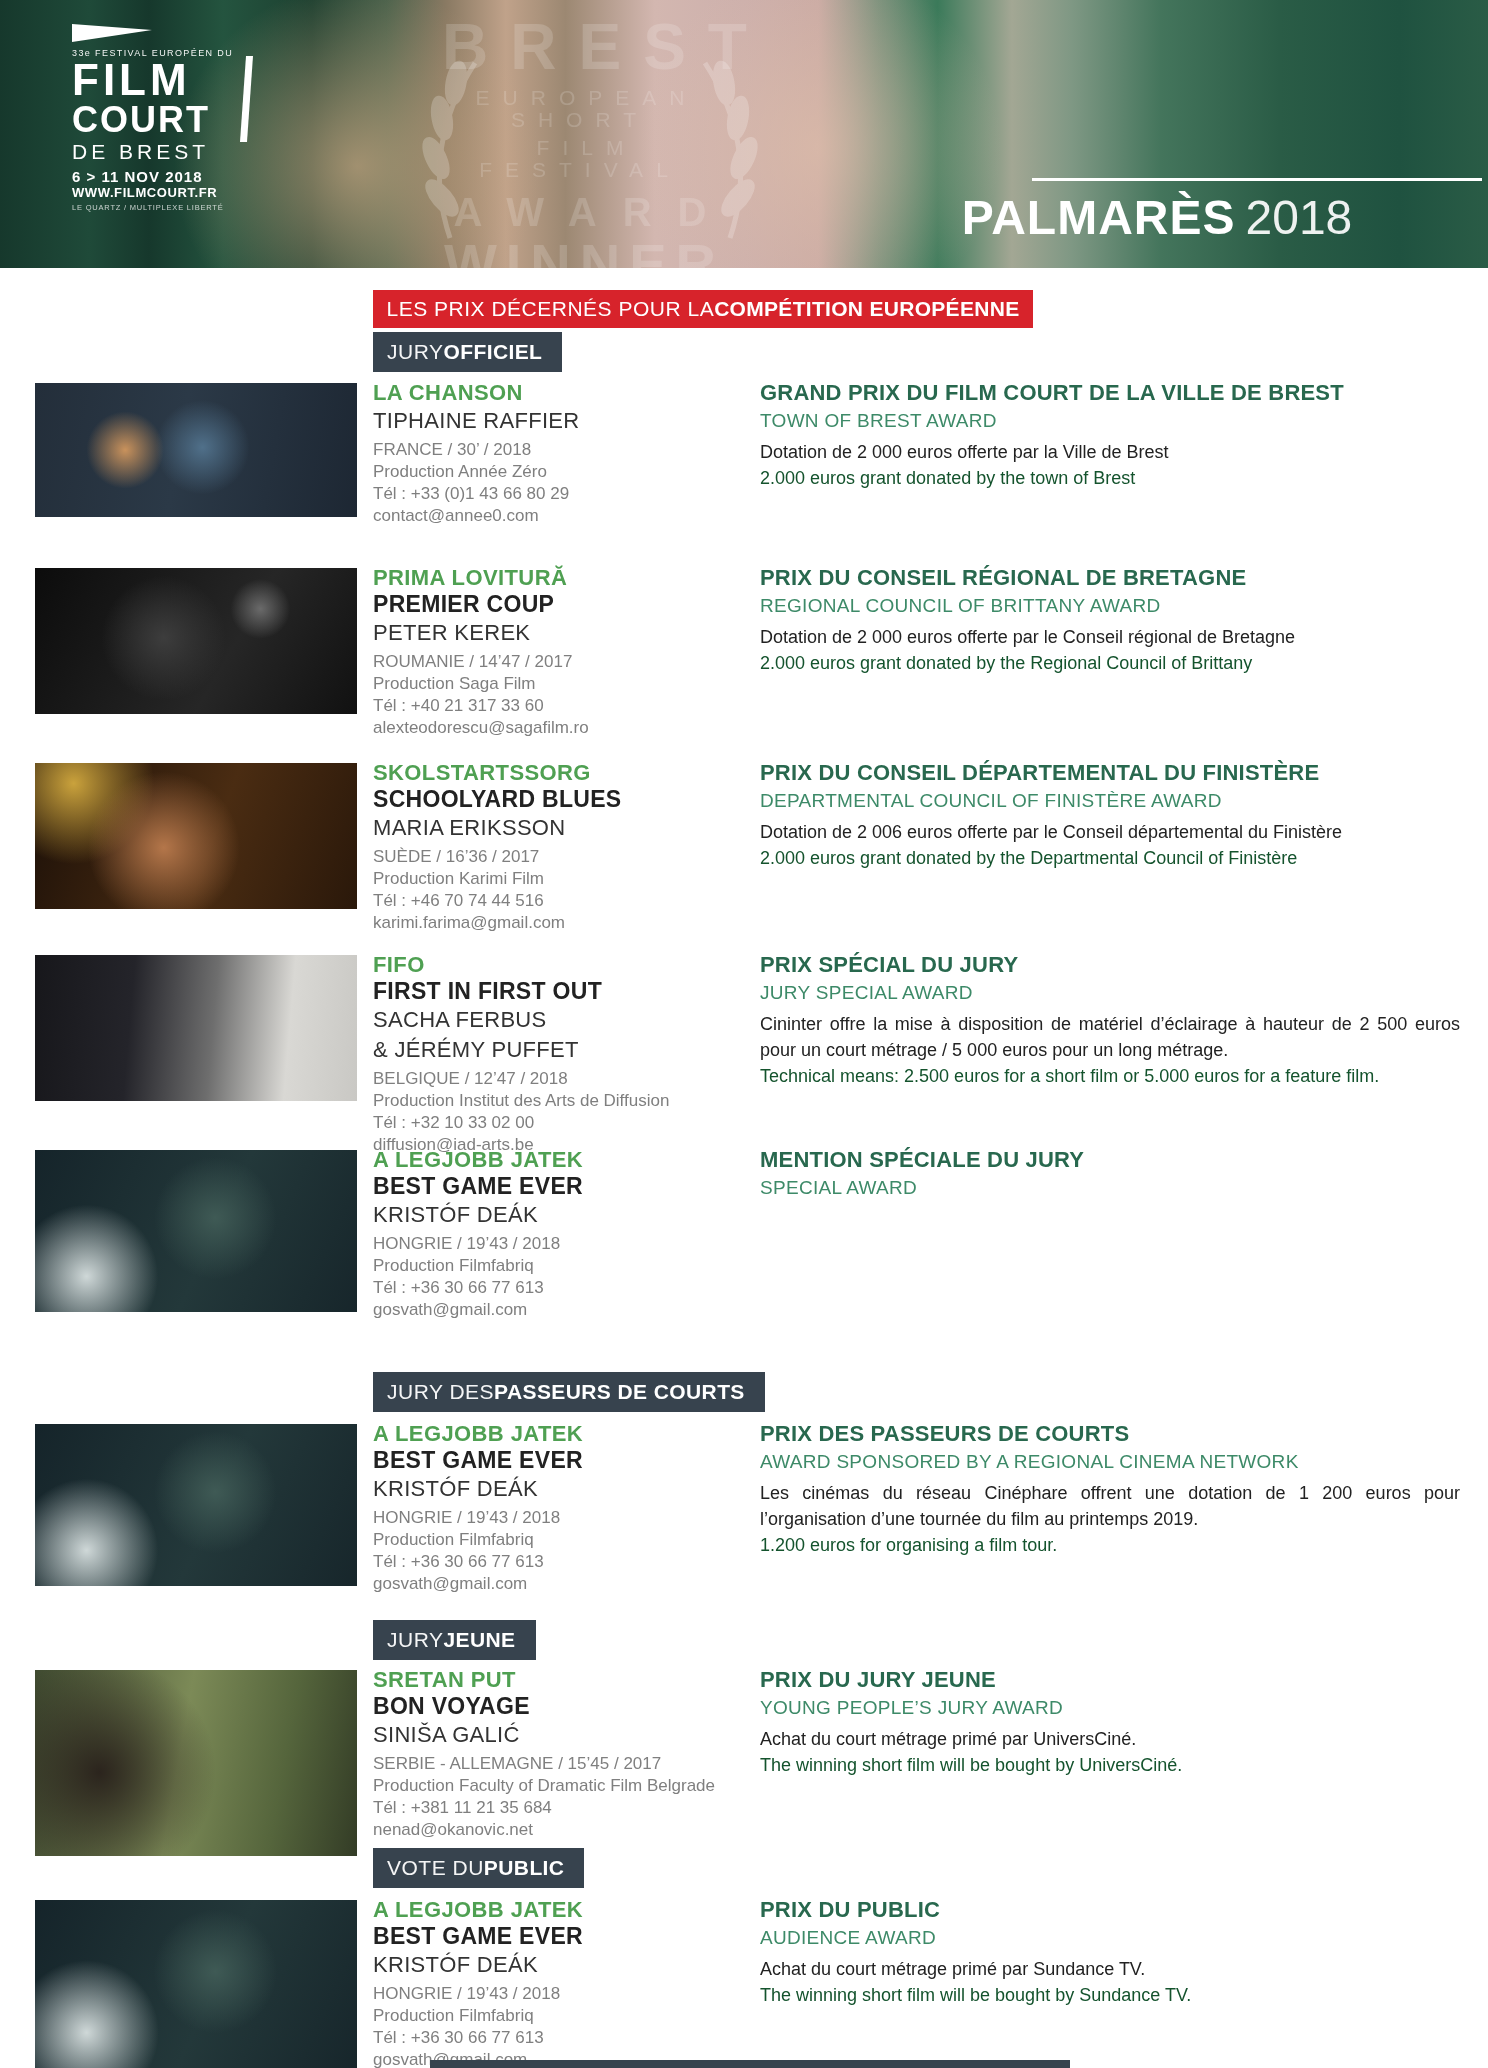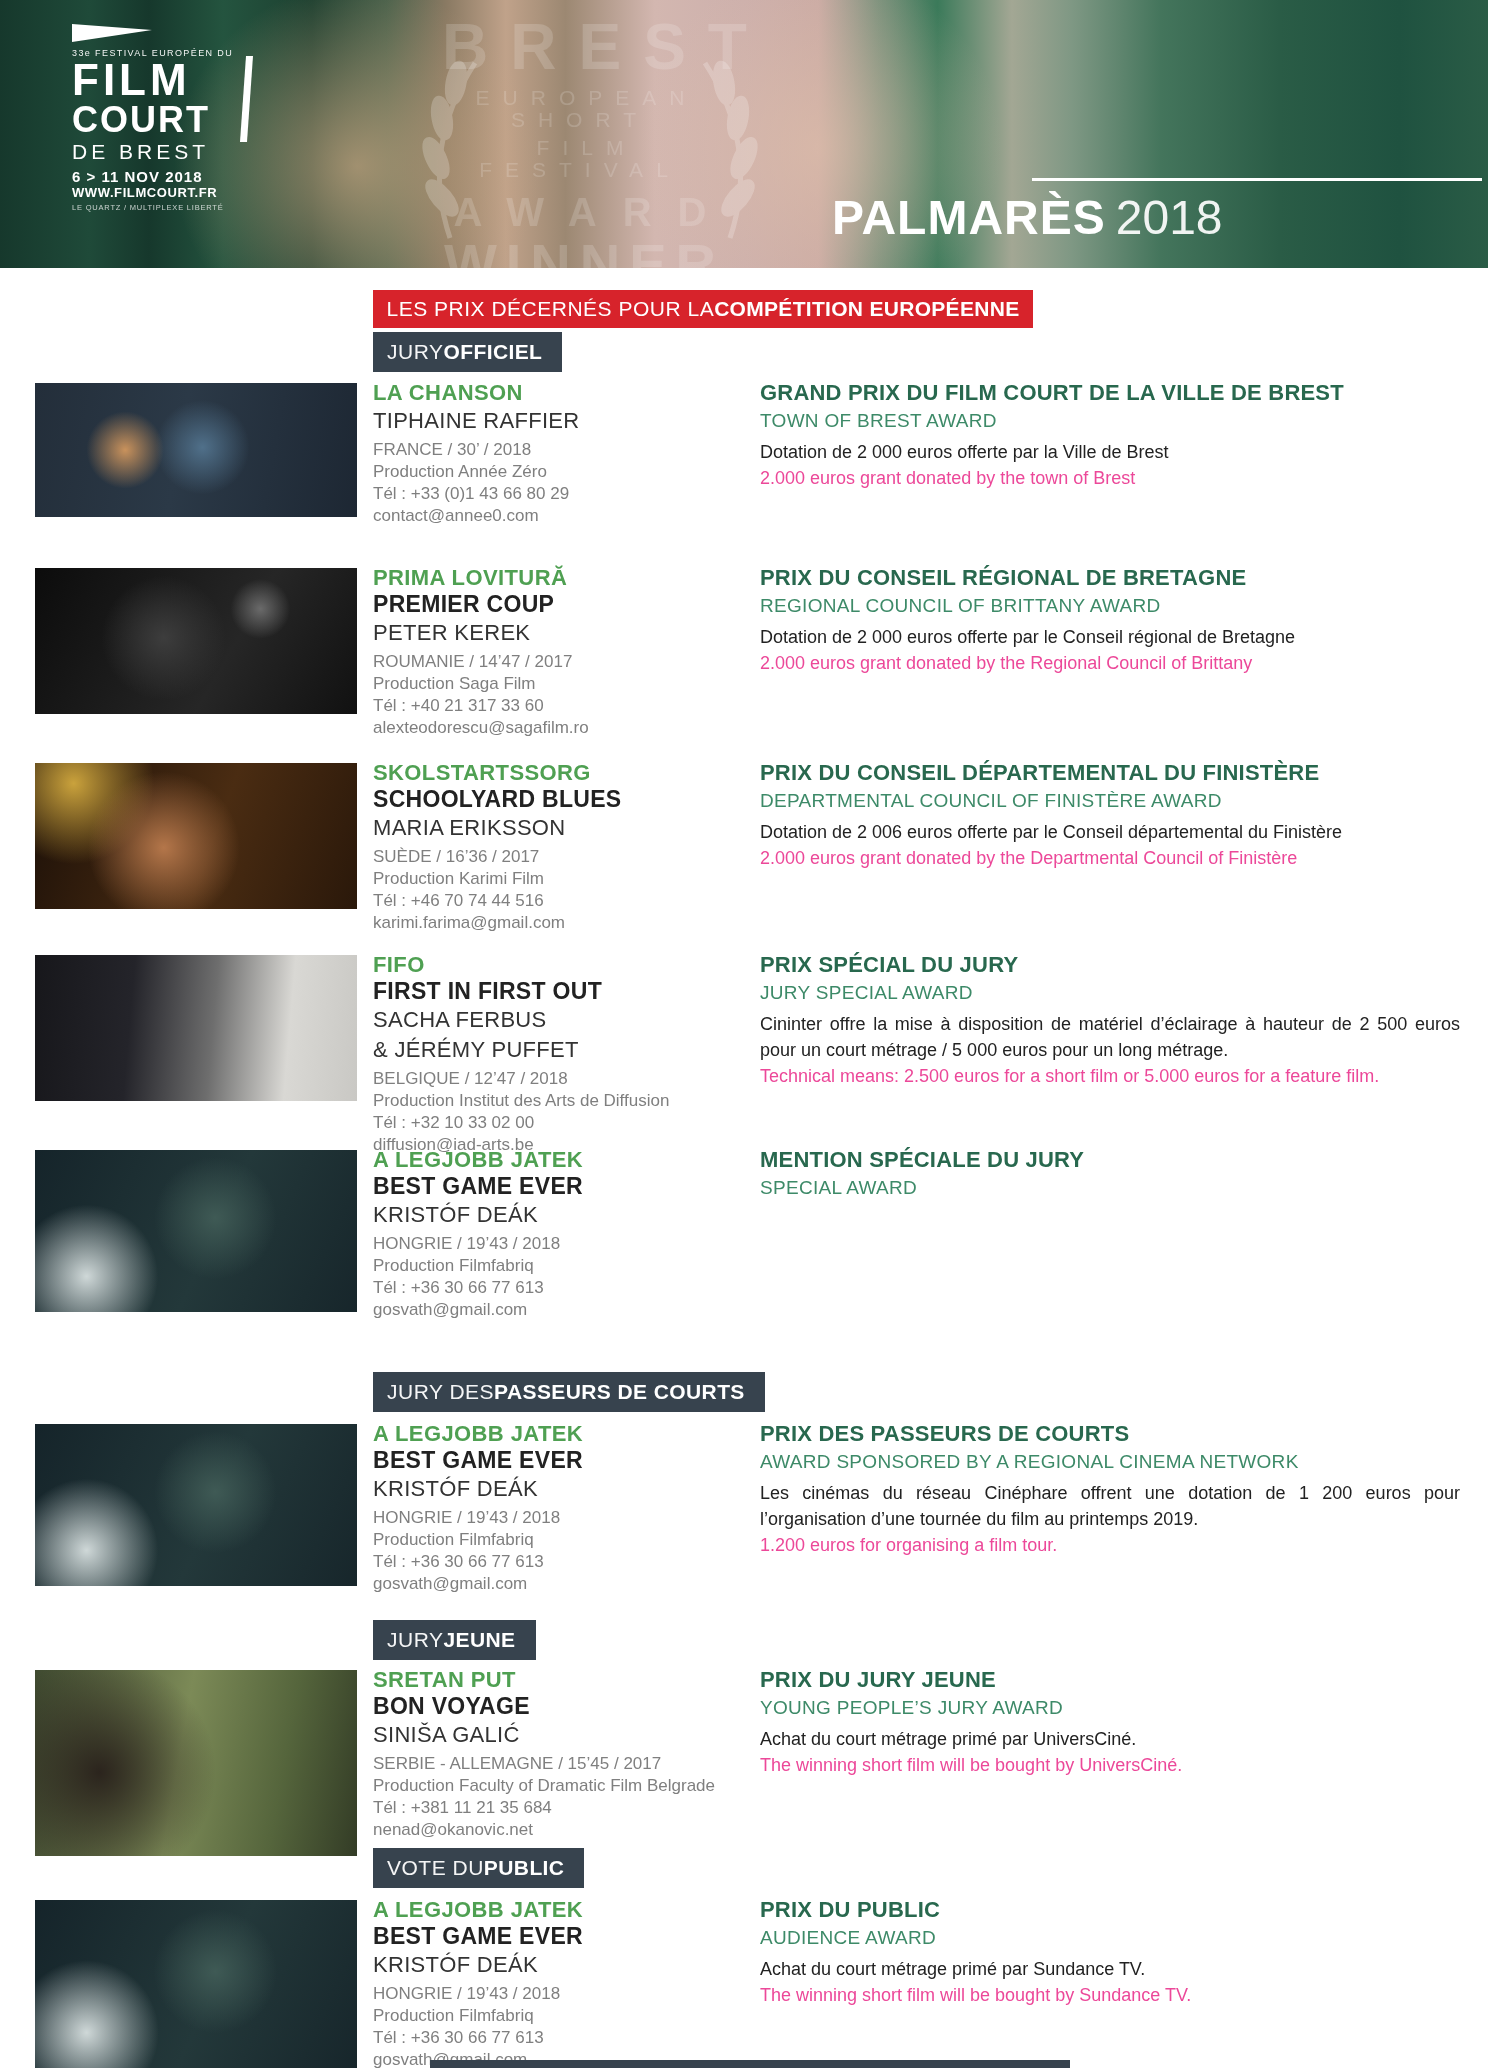--- a/index.html
+++ b/index.html
@@ -48,21 +48,21 @@
   .logo-debrest { font-size:21px; font-weight:400; letter-spacing:4px; line-height:1.3; }
   .logo-dates { font-size:15px; font-weight:700; letter-spacing:1px; margin-top:3px; }
   .logo-url { font-size:13px; font-weight:700; letter-spacing:.6px; }
   .logo-venues { font-size:7.5px; font-weight:400; letter-spacing:.8px; opacity:.75; margin-top:3px; white-space:nowrap; }
   .logo-pole {
     position:absolute; right:22px; top:34px; width:7px; height:86px;
     background:#ffffff; transform:skewX(-4deg);
   }
 
   .pal-rule { position:absolute; top:178px; left:1032px; width:450px; height:3px; background:#ffffff; }
-  .pal { position:absolute; top:192px; left:832px; width:650px; text-align:left; color:#ffffff; font-size:48px; line-height:1.1; white-space:nowrap; }
+  .pal { position:absolute; top:192px; left:832px; width:650px; text-align:center; color:#ffffff; font-size:48px; line-height:1.1; white-space:nowrap; }
   .pal-b { font-weight:700; letter-spacing:1px; }
   .pal-y { font-weight:400; opacity:.92; margin-left:10px; }
 
   
   .red-banner {
     position:absolute; top:290px; left:373px; width:660px; height:38px;
     background:#d7232b; color:#ffffff; display:flex; align-items:center; justify-content:center;
     font-size:21px; white-space:nowrap;
   }
   .red-banner .lt { font-weight:400; letter-spacing:.5px; }
@@ -82,21 +82,21 @@
   .award { position:absolute; left:760px; top:-3px; width:700px; }
 
   .f-title { font-size:22px; font-weight:700; color:#4fa052; letter-spacing:.4px; line-height:26px; }
   .f-title2 { font-size:23px; font-weight:700; color:#222222; letter-spacing:.3px; line-height:27px; }
   .f-dir { font-size:22px; font-weight:400; color:#333333; letter-spacing:.3px; line-height:30px; }
   .f-meta { font-size:17px; font-weight:400; color:#7f7f7f; line-height:22px; margin-top:3px; }
 
   .a-title { font-size:22px; font-weight:700; color:#28684e; letter-spacing:.2px; line-height:26px; }
   .a-sub { font-size:19px; font-weight:400; color:#3d8a68; letter-spacing:.3px; line-height:26px; margin-top:2px; }
   .a-fr { font-size:18px; font-weight:400; color:#222222; line-height:26px; margin-top:5px; }
-  .a-en { font-size:18px; font-weight:400; color:#ec4899; line-height:26px; }
+  .a-en { font-size:18px; font-weight:400; color:#14532d; line-height:26px; }
   .a-fr.justify { text-align:justify; }
 
   
   .t1 { height:134px; background:
         radial-gradient(circle at 28% 50%, #c9925c 0%, rgba(201,146,92,0) 16%),
         radial-gradient(circle at 52% 48%, #50708a 0%, rgba(80,112,138,0) 26%),
         linear-gradient(100deg,#232e3a 0%,#2b3947 45%,#1d2733 100%); }
   .t2 { height:146px; background:
         radial-gradient(circle at 70% 28%, #6a6a6a 0%, rgba(106,106,106,0) 12%),
         radial-gradient(circle at 40% 48%, #3d3d3d 0%, rgba(61,61,61,0) 30%),

